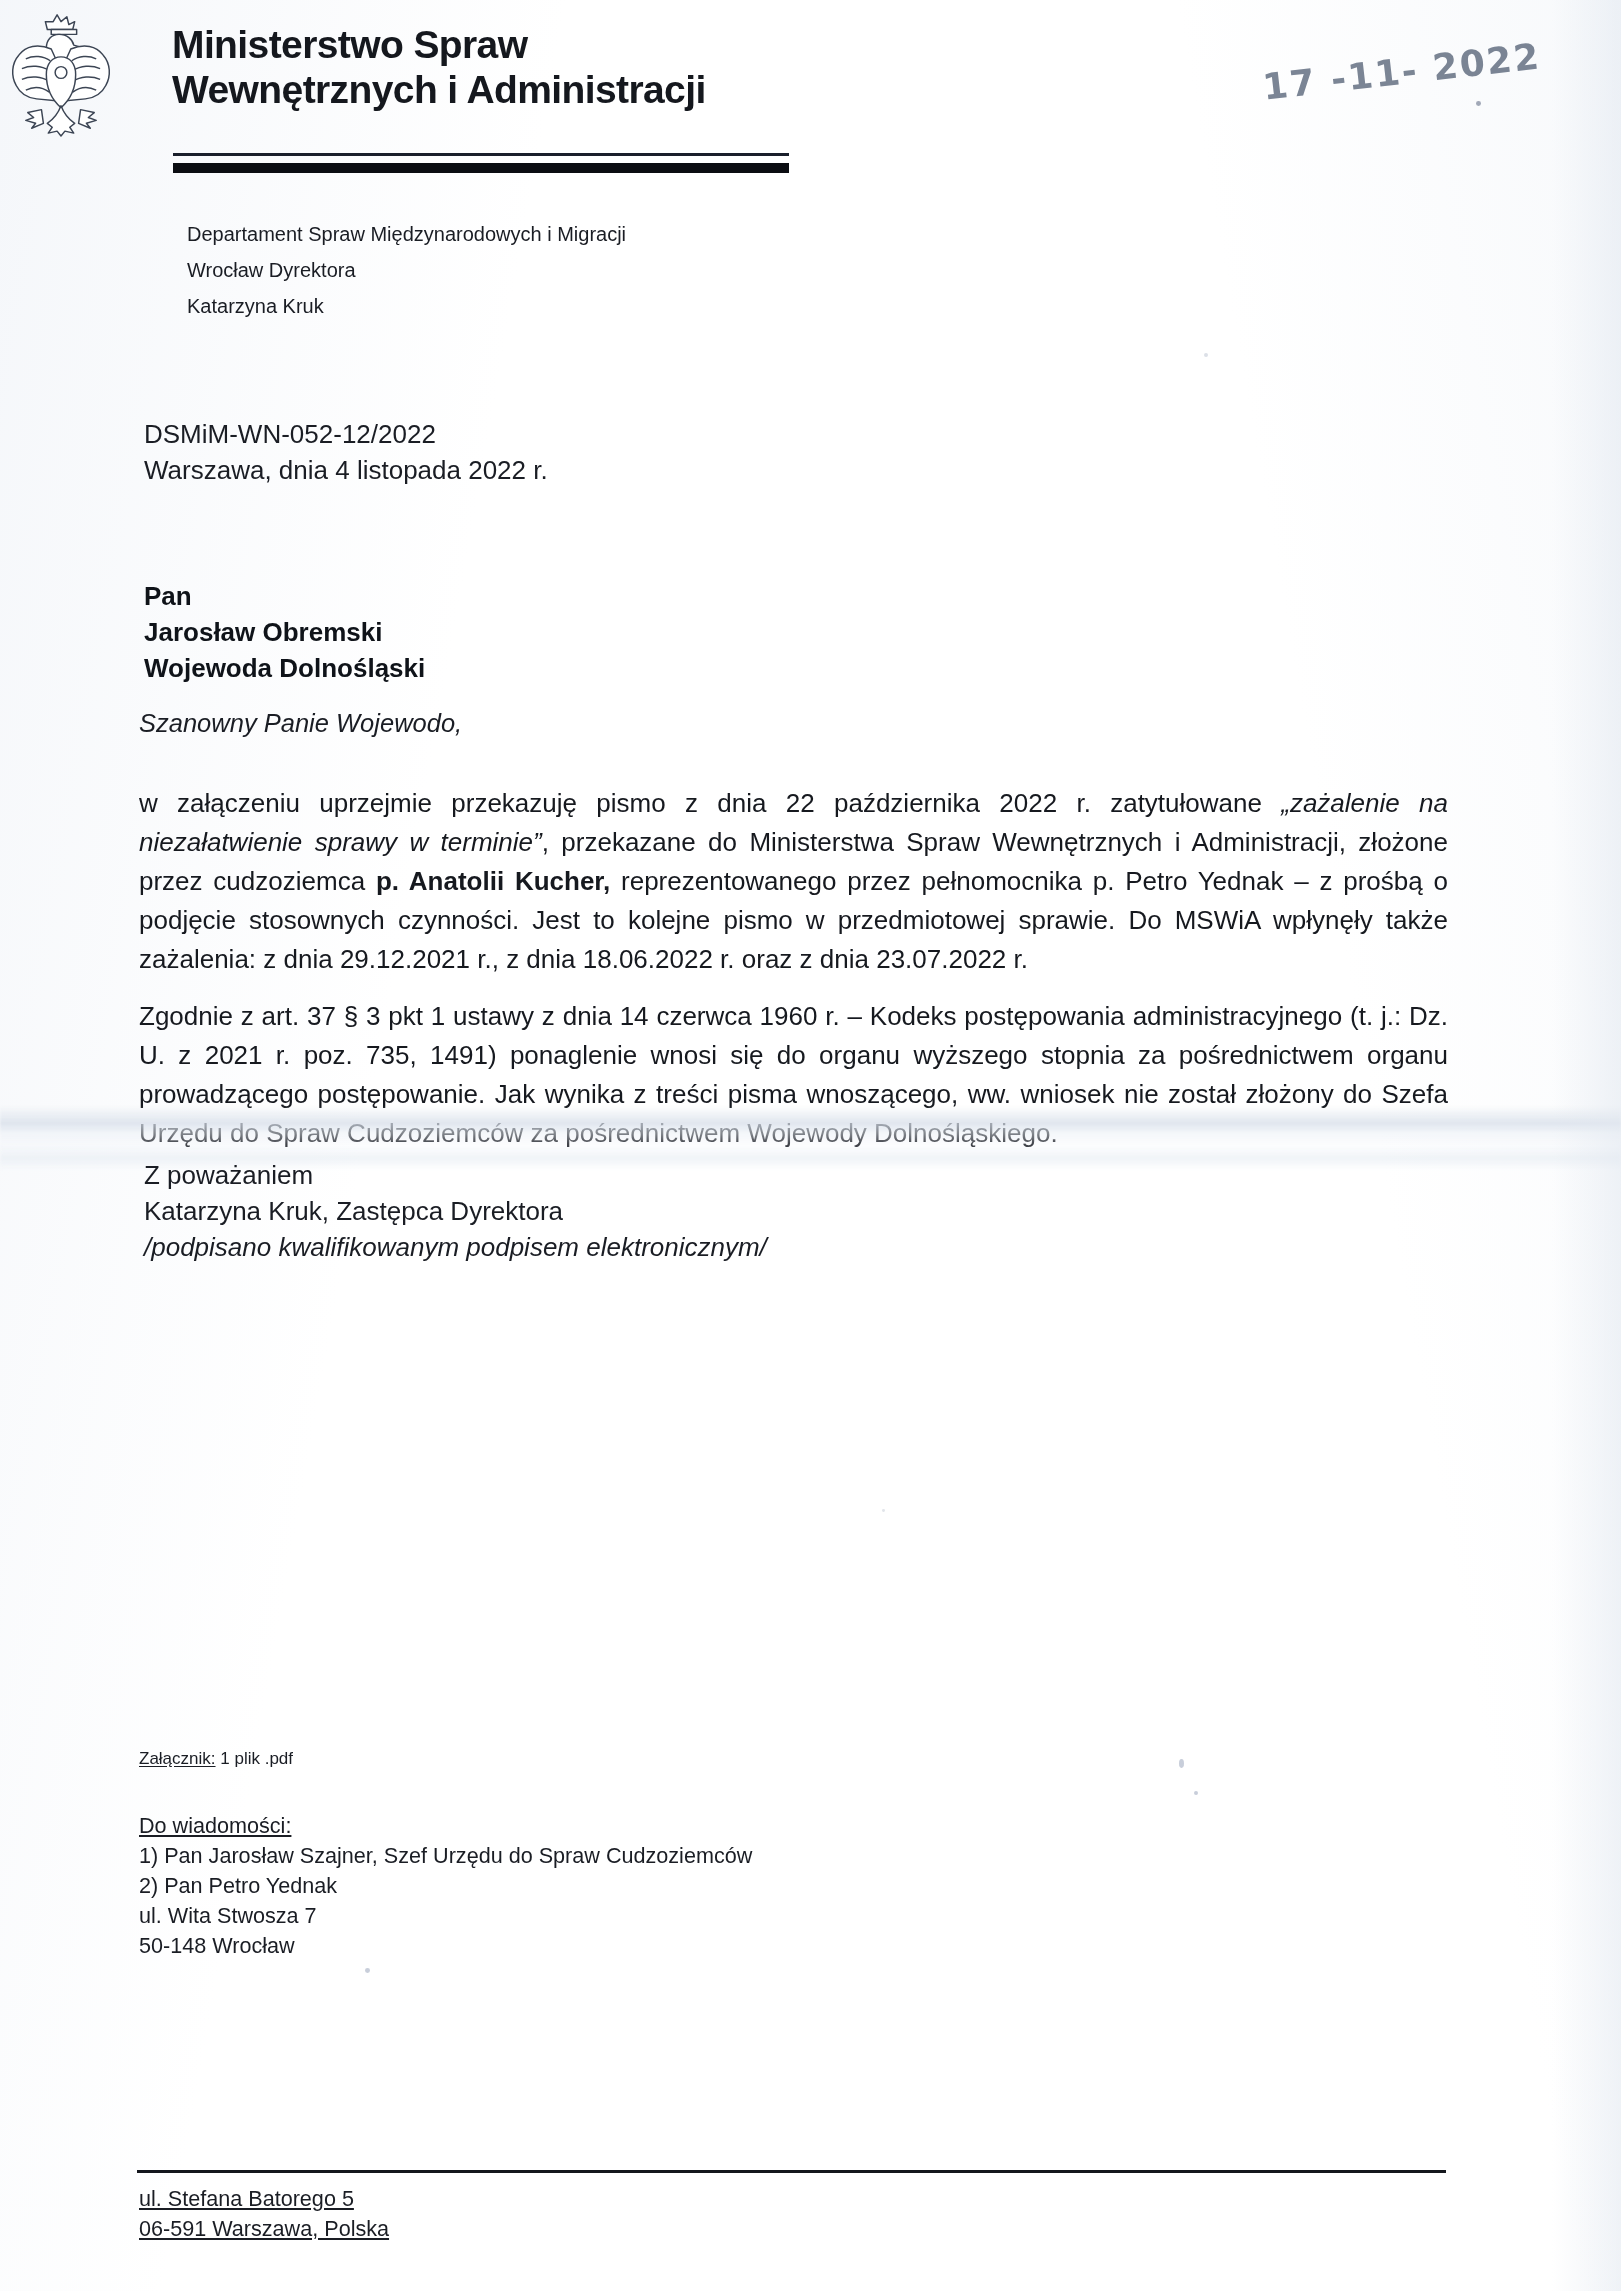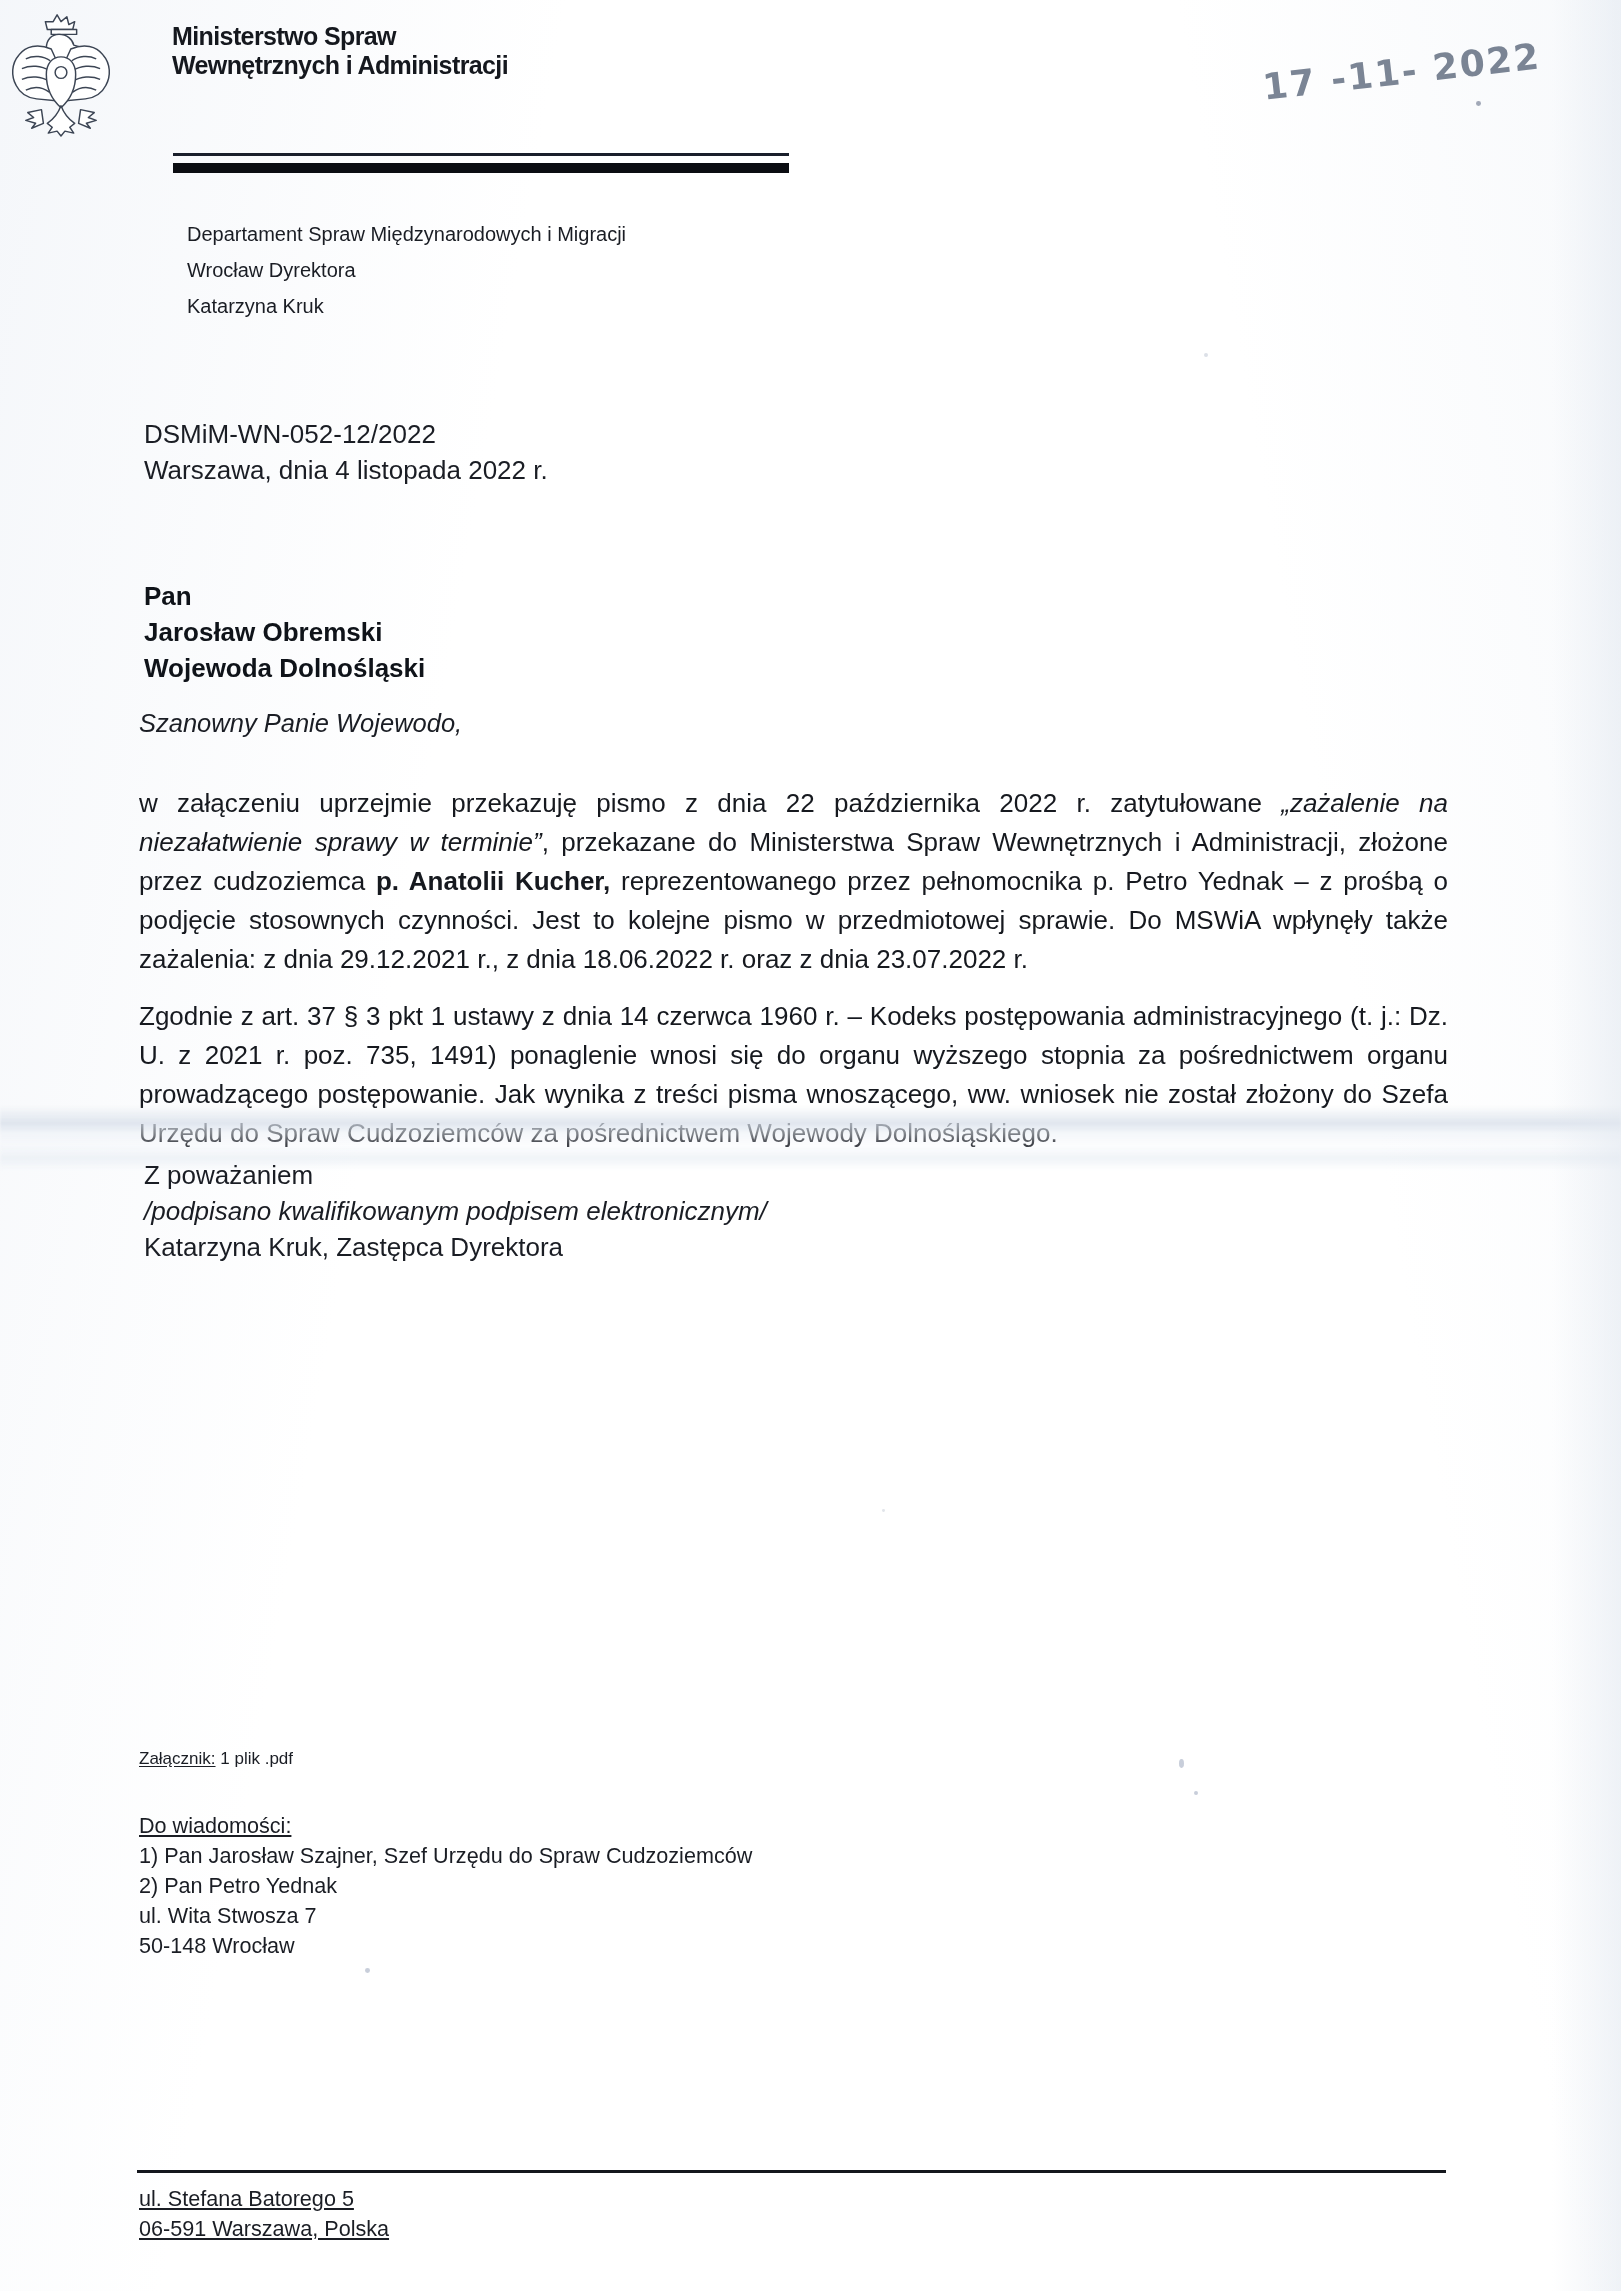--- a/index.html
+++ b/index.html
@@ -85,21 +85,21 @@
     width: 106px;
     height: 129px;
   }
   .emblem svg { display: block; width: 100%; height: 100%; }
 
   .ministry-name {
     position: absolute;
     left: 172px;
     top: 21.6px;
     width: 647px;
-    font-size: 25px;
+    font-size: 39px;
     line-height: 1.17;
     font-weight: 700;
     letter-spacing: -0.6px;
     color: #15181e;
   }
   .ministry-name .ln { display: block; white-space: nowrap; }
 
   .rule-thin {
     position: absolute;
     left: 173px;
@@ -311,22 +311,22 @@
   <div class="body-copy">
     <p><span>w załączeniu uprzejmie przekazuję pismo z dnia 22 października 2022 r. zatytułowane </span><i>„zażalenie na niezałatwienie sprawy w terminie”</i><span>, przekazane do Ministerstwa Spraw Wewnętrznych i Administracji, złożone przez cudzoziemca </span><b>p. Anatolii Kucher,</b><span> reprezentowanego przez pełnomocnika p. Petro Yednak – z prośbą o podjęcie stosownych czynności. Jest to kolejne pismo w przedmiotowej sprawie. Do MSWiA wpłynęły także zażalenia: z dnia 29.12.2021 r., z dnia 18.06.2022 r. oraz z dnia 23.07.2022 r.</span></p>
     <p>Zgodnie z art. 37 § 3 pkt 1 ustawy z dnia 14 czerwca 1960 r. – Kodeks postępowania administracyjnego (t. j.: Dz. U. z 2021 r. poz. 735, 1491) ponaglenie wnosi się do organu wyższego stopnia za pośrednictwem organu prowadzącego postępowanie. Jak wynika z treści pisma wnoszącego, ww. wniosek nie został złożony do Szefa Urzędu do Spraw Cudzoziemców za pośrednictwem Wojewody Dolnośląskiego.</p>
   </div>
 
   <div class="crease crease-a"></div>
   <div class="crease crease-b"></div>
 
   <div class="blk closing">
     <span class="ln">Z poważaniem</span>
+    <span class="ln">Katarzyna Kruk, Zastępca Dyrektora</span>
     <span class="ln it">/podpisano kwalifikowanym podpisem elektronicznym/</span>
-    <span class="ln">Katarzyna Kruk, Zastępca Dyrektora</span>
   </div>
 
   <div class="blk attachments">
     <span class="ln"><span class="u">Załącznik:</span><span> 1 plik .pdf</span></span>
   </div>
 
   <div class="blk cc">
     <span class="ln u">Do wiadomości:</span>
     <span class="ln">1) Pan Jarosław Szajner, Szef Urzędu do Spraw Cudzoziemców</span>
     <span class="ln">2) Pan Petro Yednak</span>

